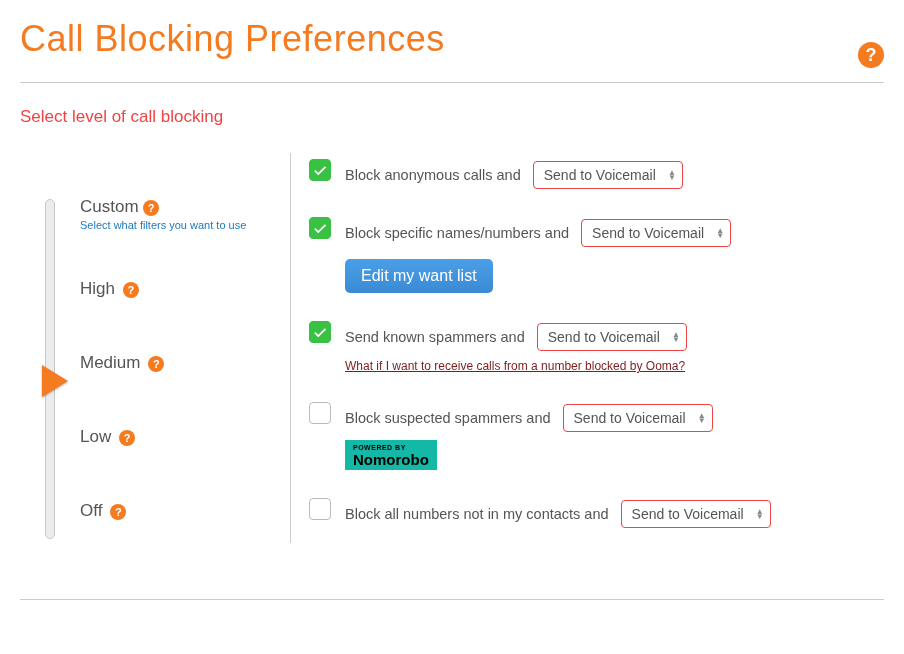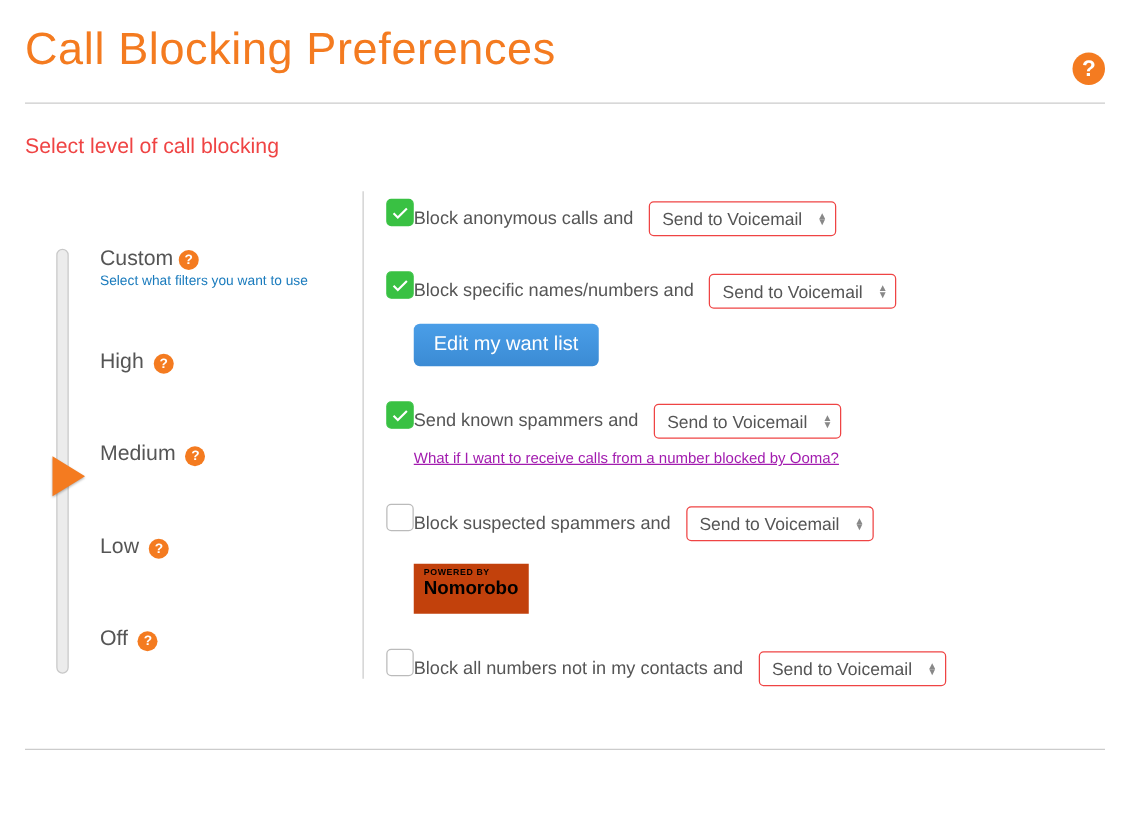--- a/index.html
+++ b/index.html
@@ -51,21 +51,21 @@
   .level .lbl { font-size:17px; color:#555; }
   .level.level-custom { margin-bottom:48px; }
   .level .sub { display:block; color:#1a7bbd; font-size:11px; margin-top:2px;}
   .q {
     display:inline-flex; width:16px; height:16px; border-radius:50%;
     background:#f47b20; color:#fff; font-size:11px; font-weight:bold;
     align-items:center; justify-content:center; vertical-align:middle;
   }
   .divider { border-left:1px solid #ccc; margin:0 18px 0 0; height:390px; }
   .right-col { flex:1; padding-top:8px; }
-  .opt-row { display:flex; align-items:flex-start; margin-bottom:30px; }
+  .opt-row { display:flex; align-items:flex-start; gap:14px; margin-bottom:30px; }
   .cb {
     width:22px; height:22px; border:1px solid #bbb; border-radius:4px;
     display:inline-flex; align-items:center; justify-content:center;
     flex-shrink:0; margin-top:-2px;
   }
   .cb.checked { background:#39c143; border-color:#39c143; color:#fff; }
   .cb.checked svg { width:14px; height:14px; }
   .opt-main { flex:1; }
   .opt-line { display:flex; align-items:center; gap:12px; flex-wrap:wrap; }
   .opt-text { font-size:14.5px; color:#555; }
@@ -77,24 +77,24 @@
   .select .arrows {
     position:absolute; right:6px; top:50%; transform:translateY(-50%);
     display:flex; flex-direction:column; line-height:5px; color:#888; font-size:8px;
   }
   .btn-blue {
     background:#3b8bd4;
     background: linear-gradient(#4a9ee8, #3b8bd4);
     color:#fff; border:none; border-radius:5px;
     padding:8px 16px; font-size:16px; margin-top:12px;
   }
-  .link-small { color:#a21caf; font-size:12px; margin-top:8px; display:inline-block;text-align:center;}
+  .link-small { color:#7f1d1d; font-size:12px; margin-top:8px; display:inline-block;text-align:center;}
   .nomorobo {
-    background:#c2410c; color:#000; font-weight:bold;
-    padding:4px 8px 12px 8px; margin-top:18px; display:inline-block;
+    background:#14b8a6; color:#000; font-weight:bold;
+    padding:4px 8px 2px 8px; margin-top:8px; display:inline-block;
     font-size:15px;
   }
   .nomorobo .pow { font-size:7px; font-weight:bold; display:block; letter-spacing:0.5px;}
   hr.bottom-rule { border:none; border-top:1px solid #ccc; margin:24px 0 28px 0; }
   .btn-save {
     background:#39c143;
     background: linear-gradient(#48d44f, #2fb039);
     color:#fff; border:none; border-radius:5px;
     padding:8px 18px; font-size:16px;
   }

